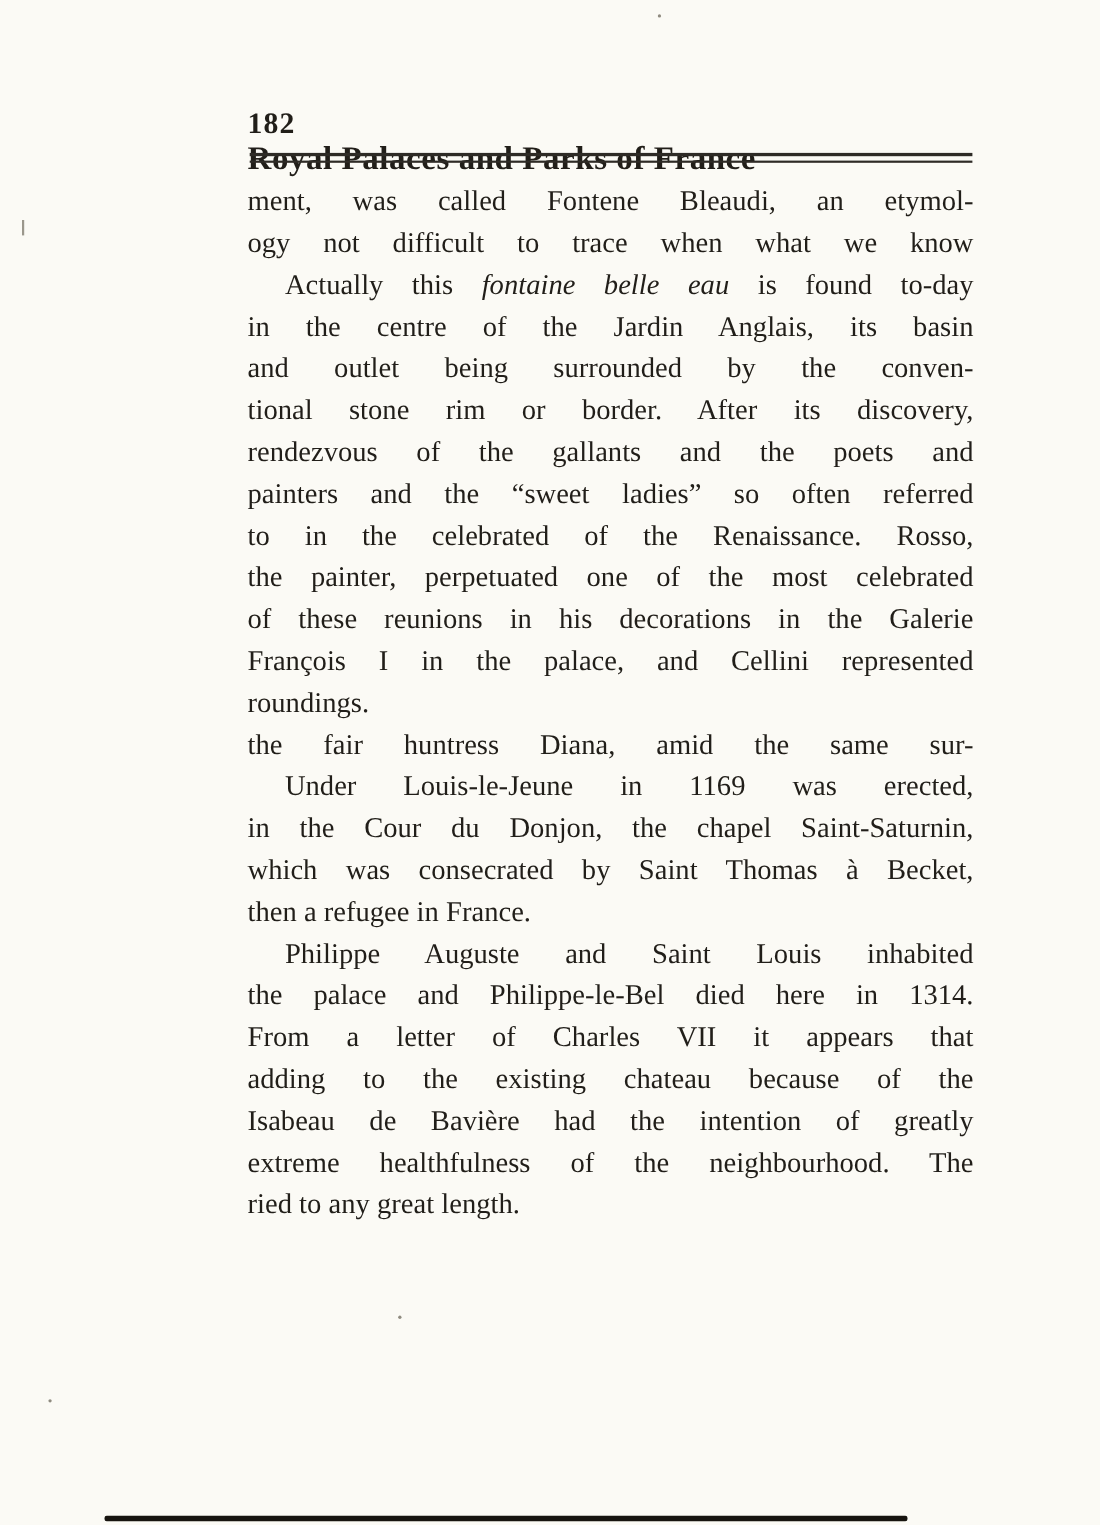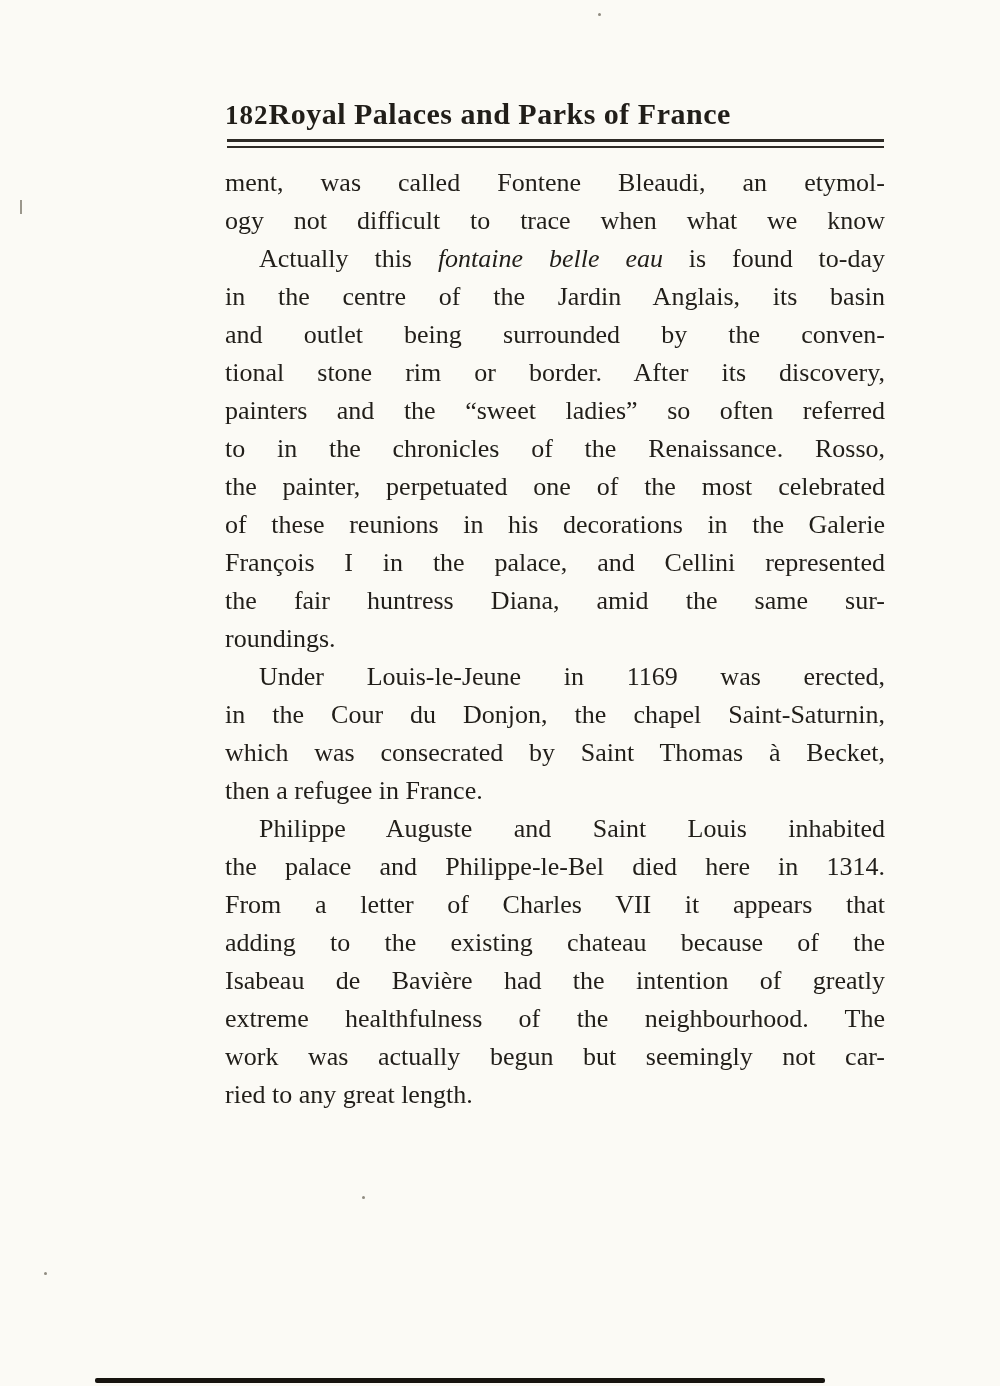--- a/index.html
+++ b/index.html
@@ -1,15 +1,15 @@
 <!DOCTYPE html>
 <html><head>
 <meta charset="utf-8">
 <style>
-  * { margin: 0; padding: 0; box-sizing: border-box; }
+  * { margin: 0; padding: 0; box-sizing: border-box; flex-direction: column; }
   html, body { width: 1000px; height: 1386px; }
   body {
     position: relative;
     background: #fbfaf5;
     font-family: "Liberation Serif", serif;
     color: #211e19;
     overflow: hidden;
   }
   .page-header {
     position: absolute;
@@ -89,38 +89,38 @@
 
 <div class="header-rule"></div>
 
 <div class="page-body">
     <div class="line">ment, was called Fontene Bleaudi, an etymol-</div>
     <div class="line">ogy not difficult to trace when what we know</div>
     <div class="line indent">Actually this <em>fontaine belle eau</em> is found to-day</div>
     <div class="line">in the centre of the Jardin Anglais, its basin</div>
     <div class="line">and outlet being surrounded by the conven-</div>
     <div class="line">tional stone rim or border. After its discovery,</div>
+    <div class="line">rendezvous of the gallants and the poets and</div>
     <div class="line">painters and the “sweet ladies” so often referred</div>
-    <div class="line">to in the chronicles of the Renaissance. Rosso,</div>
+    <div class="line">to in the celebrated of the Renaissance. Rosso,</div>
     <div class="line">the painter, perpetuated one of the most celebrated</div>
     <div class="line">of these reunions in his decorations in the Galerie</div>
     <div class="line">François I in the palace, and Cellini represented</div>
+    <div class="line para-end">roundings.</div>
     <div class="line">the fair huntress Diana, amid the same sur-</div>
-    <div class="line para-end">roundings.</div>
     <div class="line indent">Under Louis-le-Jeune in 1169 was erected,</div>
     <div class="line">in the Cour du Donjon, the chapel Saint-Saturnin,</div>
     <div class="line">which was consecrated by Saint Thomas à Becket,</div>
     <div class="line para-end">then a refugee in France.</div>
     <div class="line indent">Philippe Auguste and Saint Louis inhabited</div>
     <div class="line">the palace and Philippe-le-Bel died here in 1314.</div>
     <div class="line">From a letter of Charles VII it appears that</div>
     <div class="line">adding to the existing chateau because of the</div>
     <div class="line">Isabeau de Bavière had the intention of greatly</div>
     <div class="line">extreme healthfulness of the neighbourhood. The</div>
-    <div class="line">work was actually begun but seemingly not car-</div>
     <div class="line para-end">ried to any great length.</div>
   </div>
 
 <div class="speck" style="left:598px; top:13px; width:3px; height:3px;"></div>
 <div class="speck" style="left:44px; top:1272px; width:3px; height:3px;"></div>
 <div class="speck" style="left:362px; top:1196px; width:3px; height:3px;"></div>
 <div class="margin-tick"></div>
 <div class="bottom-edge"></div>
 
 </body></html>

